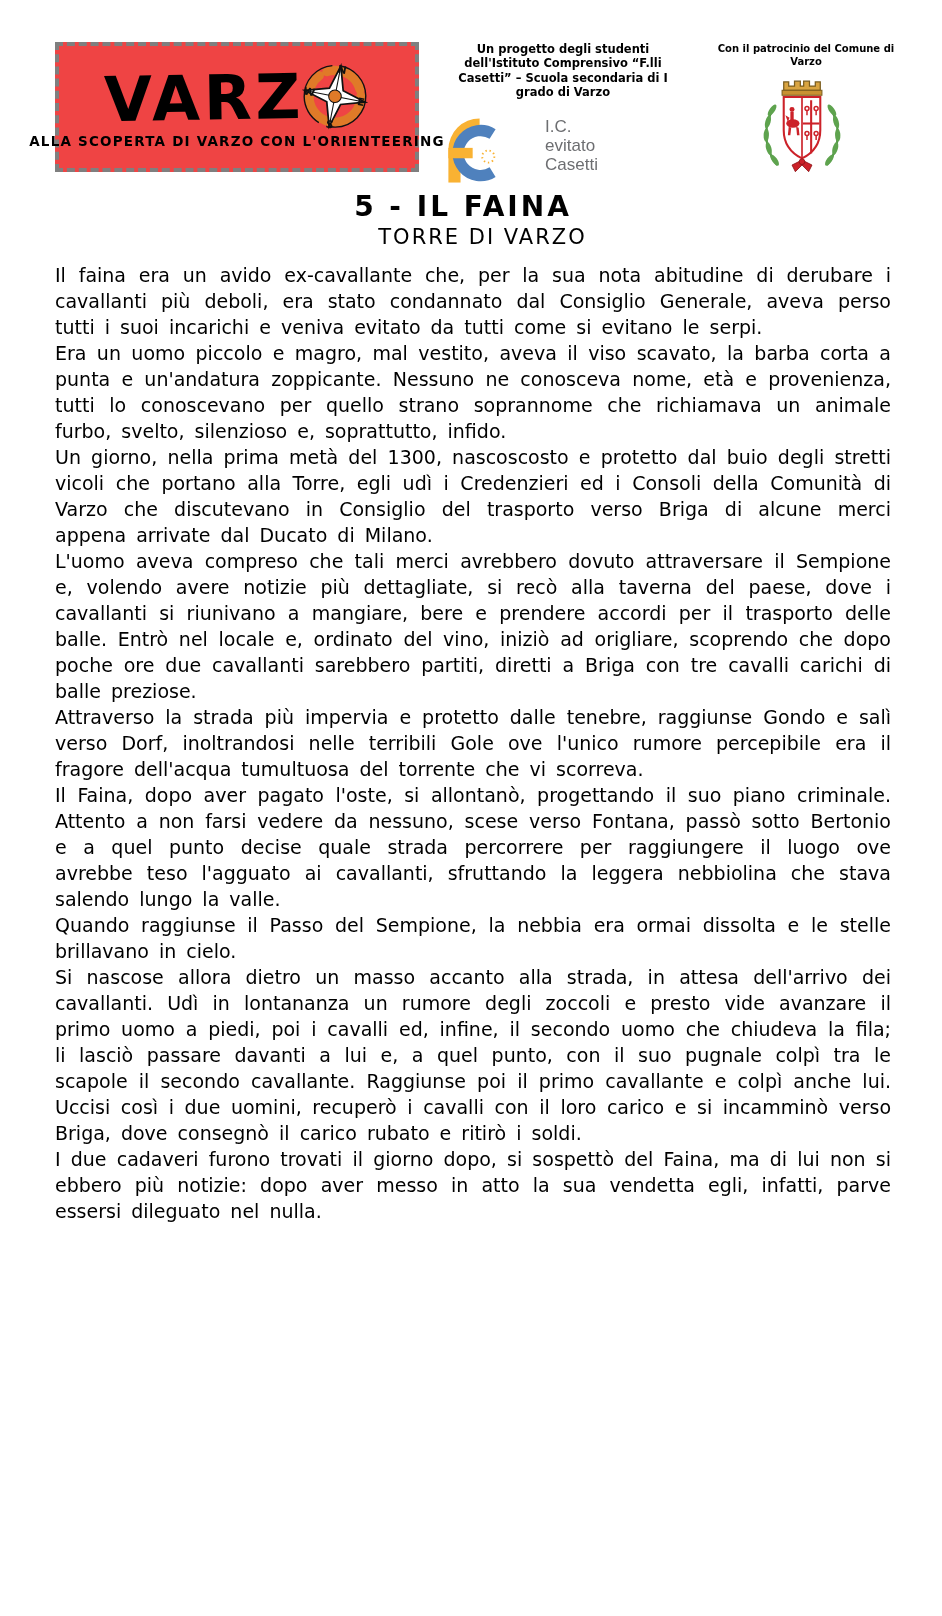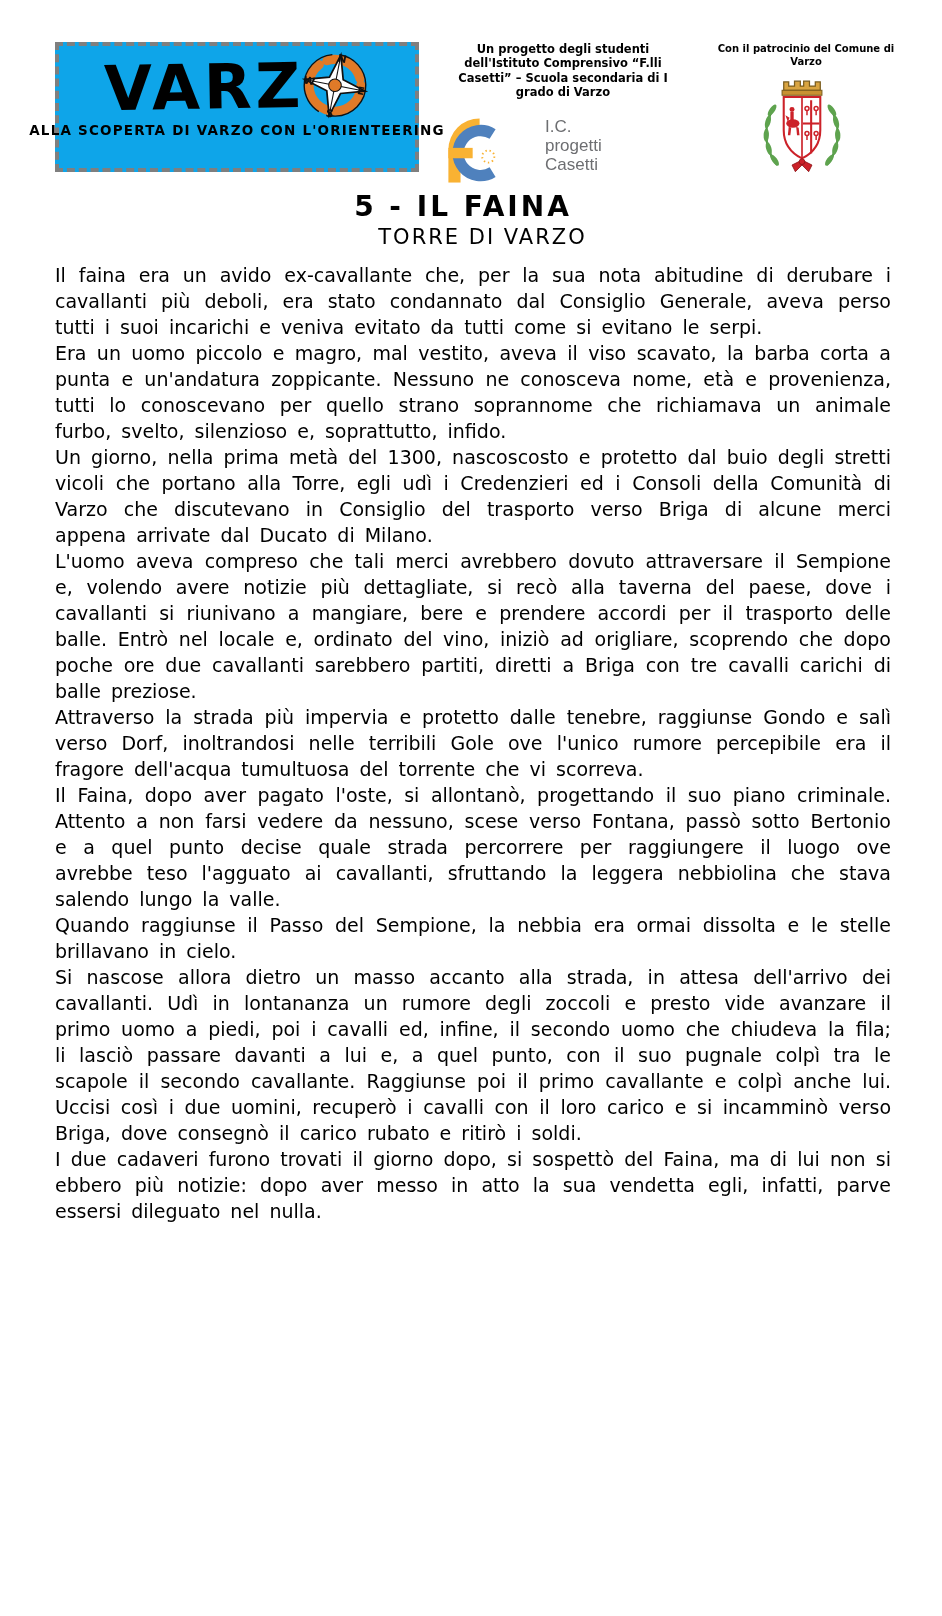--- a/index.html
+++ b/index.html
@@ -21,22 +21,23 @@
     justify-content: space-between;
     align-items: flex-start;
   }
   .logo-box {
     width: 364px;
     height: 130px;
     border: 4px dashed #7f7f7f;
     display: flex;
     flex-direction: column;
     align-items: center;
+    justify-content: center;
     padding: 6px 8px 8px 8px;
-    background: #0ea5e9;
+    background: #ef4444;
   }
   .logo-word {
     display: flex;
     align-items: center;
     line-height: 1;
     transform: rotate(-1deg);
   }
   .logo-word .letters {
     font-size: 62px;
     font-weight: bold;
@@ -145,21 +146,21 @@
       <div class="school-logo">
         <svg viewBox="0 0 90 90">
           <path d="M12,48 A36,36 0 0 1 48,12 L48,26 A22,22 0 0 0 26,48 Z" fill="#f9b233"></path>
           <rect x="12" y="48" width="14" height="38" fill="#f9b233"></rect>
           <path d="M63,30 A26,26 0 1 0 63,74" fill="none" stroke="#4f81bd" stroke-width="13"></path>
           <rect x="12" y="46" width="28" height="12" fill="#f9b233"></rect>
           <circle cx="58" cy="56" r="7" fill="none" stroke="#f9b233" stroke-width="2.2" stroke-dasharray="1.6 3.2"></circle>
         </svg>
         <div class="school-logo-text">
           <div>I.C.</div>
-          <div>progetti</div>
+          <div>evitato</div>
           <div>Casetti</div>
         </div>
       </div>
     </div>
 
     <div class="right-col">
       <div class="patronage-note">Con il patrocinio del Comune di Varzo</div>
       <svg class="crest" viewBox="0 0 120 130">
 
         <path d="M28,40 C14,60 12,90 30,112" fill="none" stroke="#4a8c3f" stroke-width="2.5"></path>

